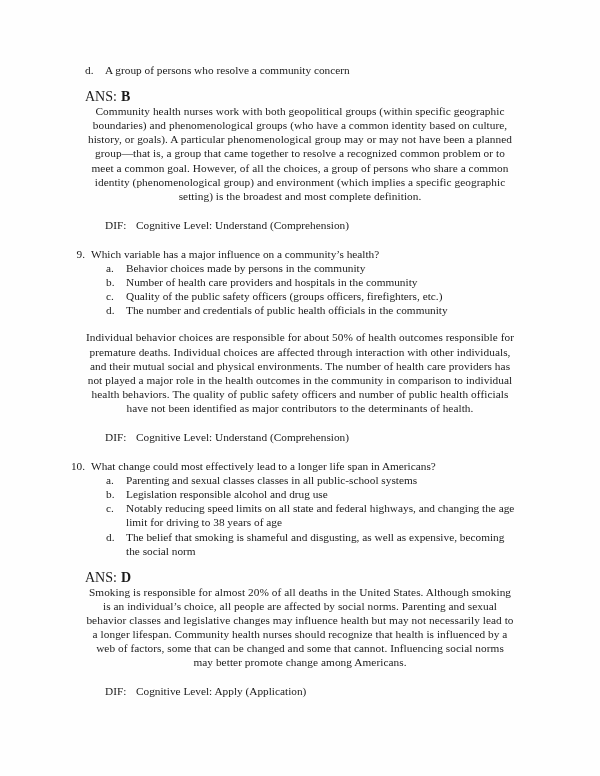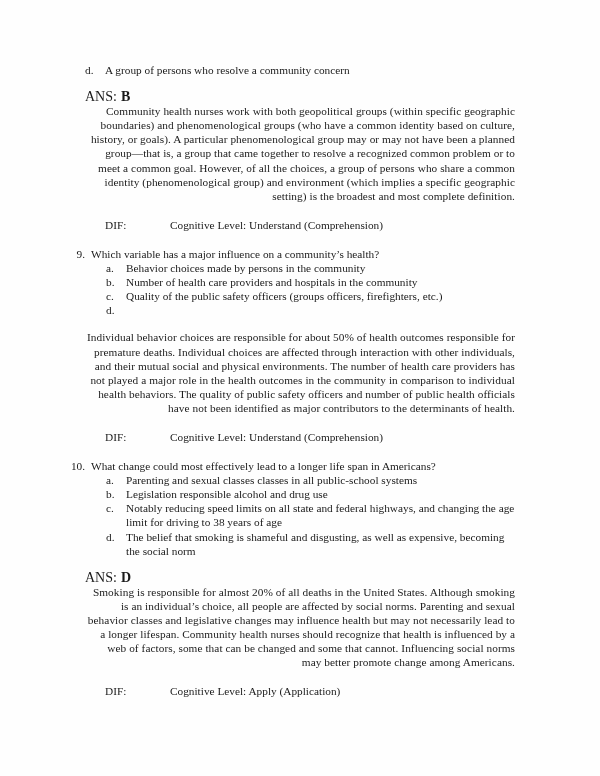--- a/index.html
+++ b/index.html
@@ -28,21 +28,21 @@
   .content {
     position: absolute;
     left: 85px;
     top: 63px;
     width: 430px;
   }
   
   .para {
     font-size: 11.3px;
     line-height: 14.1px;
-    text-align: right;
+    text-align: center;
     margin: 0;
     color: #1b1b1b;
     letter-spacing: 0.005em;
   }
   .gap-md { height: 13px; }
   .gap-lg { height: 15px; }
 
   
   .row {
     display: flex;
@@ -92,21 +92,20 @@
   .ans-value {
     font-weight: bold;
     padding-left: 4px;
   }
   
   .dif-line {
     font-size: 11.3px;
     line-height: 14.1px;
     display: flex;
     align-items: flex-start;
-    gap: 34px;
   }
   .dif-label {
     flex: 0 0 31px;
   }
   .dif-value {
     flex: 1 1 auto;
   }
   .subline {
     padding-left: 20px;
   }
@@ -151,20 +150,21 @@
       <div class="row opt-row">
         <span class="marker">b.</span>
         <span class="body">Number of health care providers and hospitals in the community</span>
       </div>
       <div class="row opt-row">
         <span class="marker">c.</span>
         <span class="body">Quality of the public safety officers (groups officers, firefighters, etc.)</span>
       </div>
       <div class="row opt-row">
         <span class="marker">d.</span>
+        <span class="body">The number and credentials of public health officials in the community</span>
       </div>
     </div>
 
     <div class="gap-md"></div>
 
 
     <p class="para">Individual behavior choices are responsible for about 50% of health outcomes responsible for premature deaths. Individual choices are affected through interaction with other individuals, and their mutual social and physical environments. The number of health care providers has not played a major role in the health outcomes in the community in comparison to individual health behaviors. The quality of public safety officers and number of public health officials have not been identified as major contributors to the determinants of health.</p>
 
     <div class="gap-lg"></div>
 

